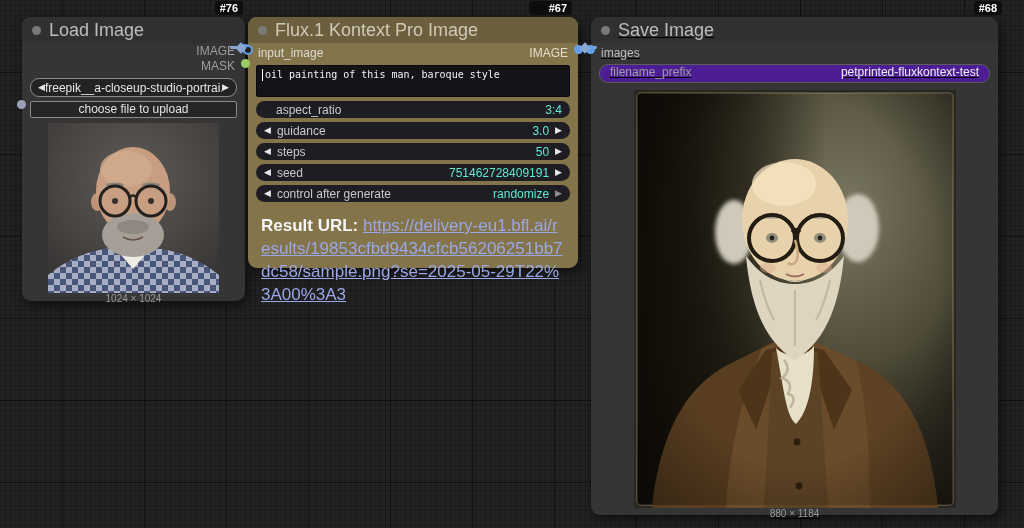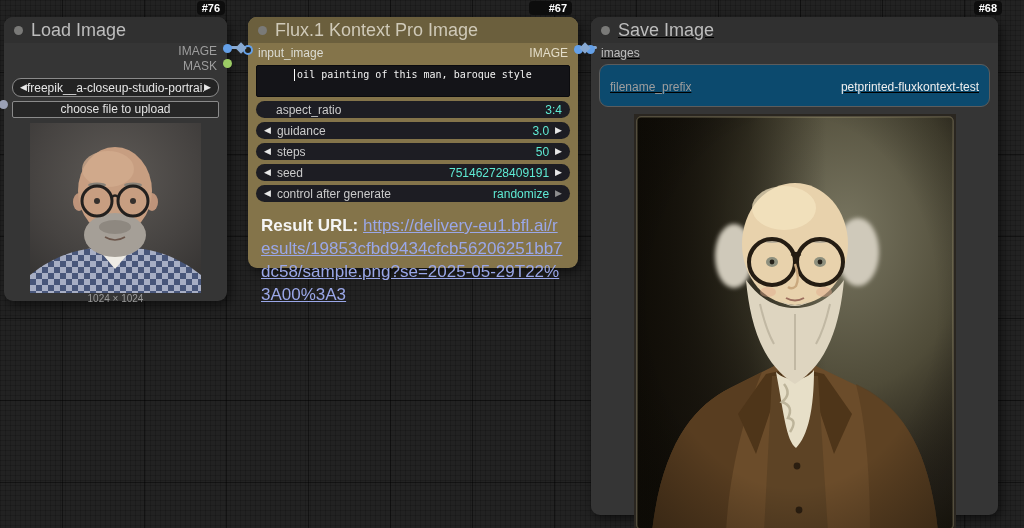--- a/index.html
+++ b/index.html
@@ -41,48 +41,48 @@
   .arr{font-size:9px;color:#e8e8e8;line-height:1;}
   .arr.dim{color:#8f8f8f;}
   .upload-btn{height:15px;margin:4px 8px 0;background:#262626;border:1px solid #8a8a8a;border-radius:2px;
               text-align:center;font-size:12px;line-height:15px;color:#e2e2e2;}
   .preview{position:relative;overflow:hidden;background:#3c3a38;}
   .preview-load{width:171px;height:170px;margin:5px auto 0;}
   .preview-save{width:322px;height:418px;margin:7px auto 0;}
   .caption{text-align:center;font-size:10px;color:#9a9a9a;margin-top:0;}
   .prompt-box{margin:5px 8px 0;height:24px;background:#141418;border:1px solid #0b0b0e;border-radius:2px;
               padding:3px 5px;font-family:"DejaVu Sans Mono",monospace;font-size:10px;color:#f2f2f2;
-              display:flex;align-items:flex-start;gap:2px;justify-content:center;}
+              display:flex;align-items:flex-start;gap:2px;}
   .caret{display:inline-block;width:1px;height:12px;background:#fff;flex:0 0 auto;}
   .fw{height:17px;margin:4px 8px 0;border-radius:9px;background:var(--widget-bg,#1d1d23);
       display:flex;align-items:center;gap:6px;padding:0 8px;font-size:12px;}
   .fw .wlabel{color:#cbcbcb;white-space:nowrap;}
   .fw .wvalue{margin-left:auto;color:#5eead4;white-space:nowrap;}
   .fw.noarrow .wlabel{padding-left:12px;}
   .toggle{width:11px;height:11px;border-radius:50%;background:#70707a;flex:0 0 auto;margin-left:5px;}
   .result{margin:13px 13px 0;font-size:17px;line-height:1.35;}
   .result .rlabel{font-weight:bold;color:#f5f5f5;}
   .result .rlink{color:var(--url-link,#9aa7e8);text-decoration:underline;word-break:break-all;}
-  .pillw{height:17px;margin:4px 8px 0;border-radius:9px;background:#0c4a6e;border:1px solid #5c5c5c;
-         display:flex;align-items:flex-end;padding:12px 10px;font-size:12px;}
+  .pillw{height:17px;margin:4px 8px 0;border-radius:9px;background:#4c1d95;border:1px solid #5c5c5c;
+         display:flex;align-items:flex-start;padding:0 10px;font-size:12px;}
   .pillw .wlabel{color:#9e9e9e;} .pillw .wvalue{margin-left:auto;color:#efefef;}
   .link{position:absolute;height:3px;background:var(--link,#87a8d0);border-radius:2px;z-index:4;}
   .ldiamond{position:absolute;width:8px;height:8px;background:var(--link,#87a8d0);transform:rotate(45deg);z-index:6;}
 </style>
 </head>
 <body>
 
 <div class="canvas">
 
   <div class="link" style="left:230px;top:46px;width:22px;"></div>
   <div class="ldiamond" style="left:237px;top:44px;"></div>
   <div class="link" style="left:575px;top:46px;width:22px;"></div>
   <div class="ldiamond" style="left:581px;top:44px;"></div>
 
-  <div class="node dark" style="left:4px;top:17px;width:223px;height:284px;">
+  <div class="node dark" style="left:22px;top:17px;width:223px;height:284px;">
     <div class="badge" style="right:2px;">#76</div>
     <div class="nheader">
       <span class="cdot"></span>
       <span class="ntitle">Load Image</span>
     </div>
     <div class="srow">
         <span>IMAGE</span>
       </div>
     <div class="srow">
         <span>MASK</span>

